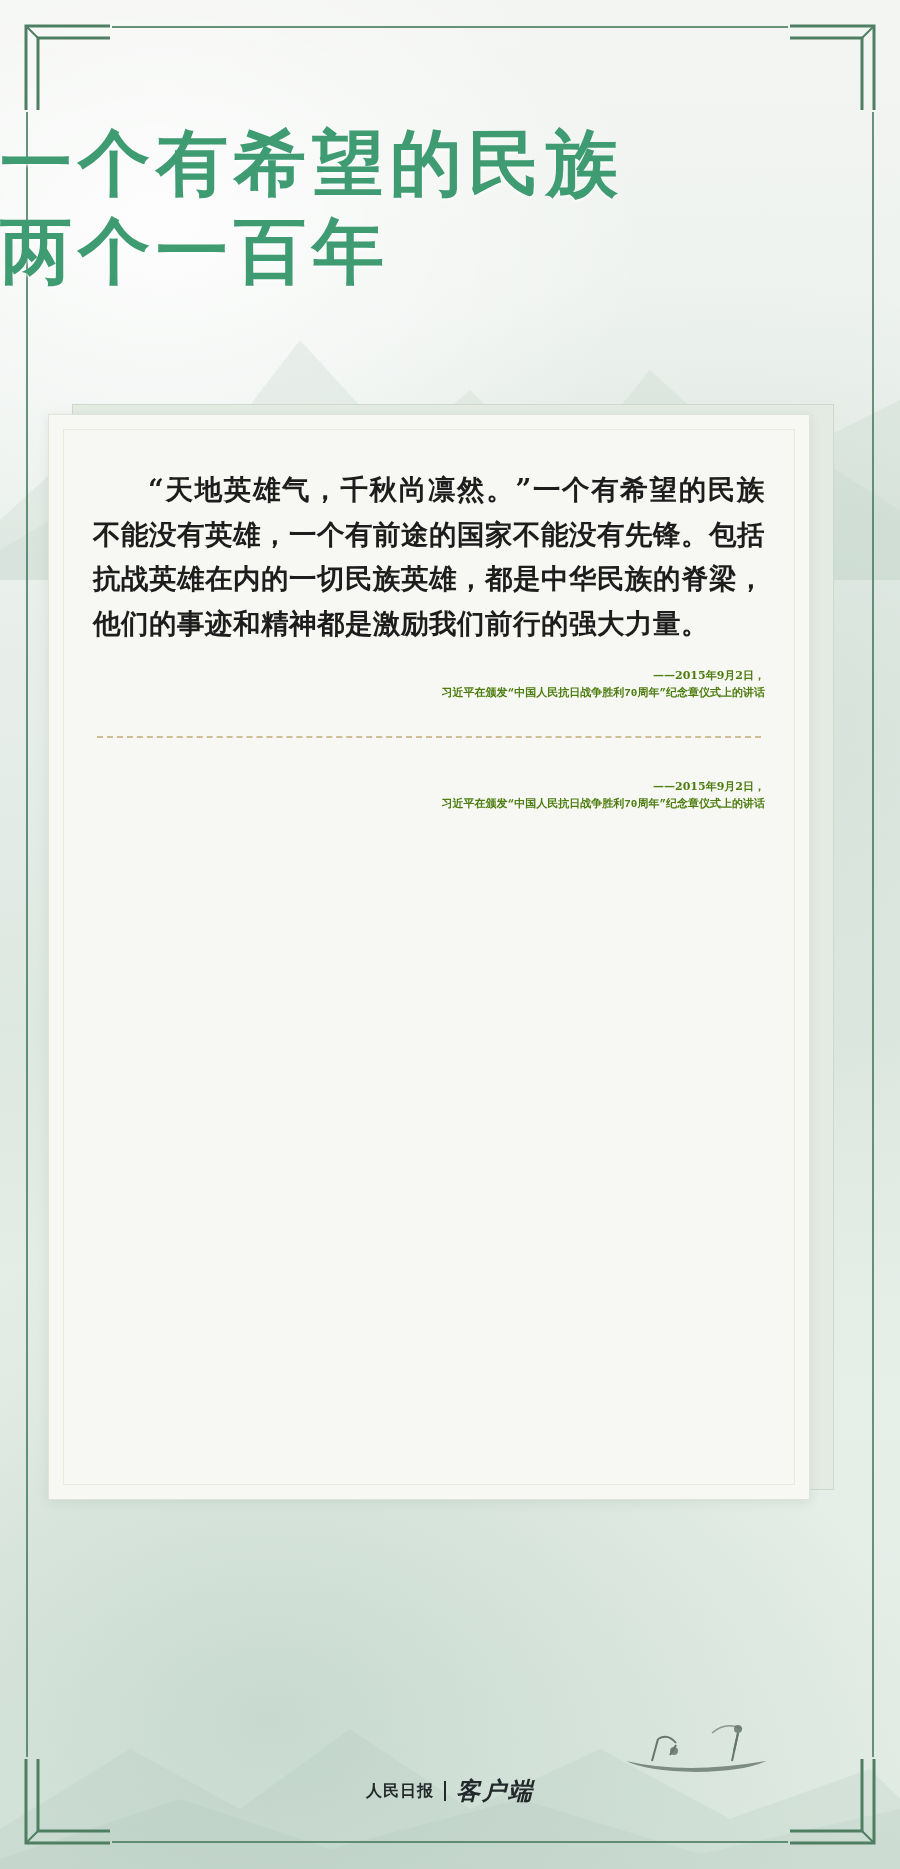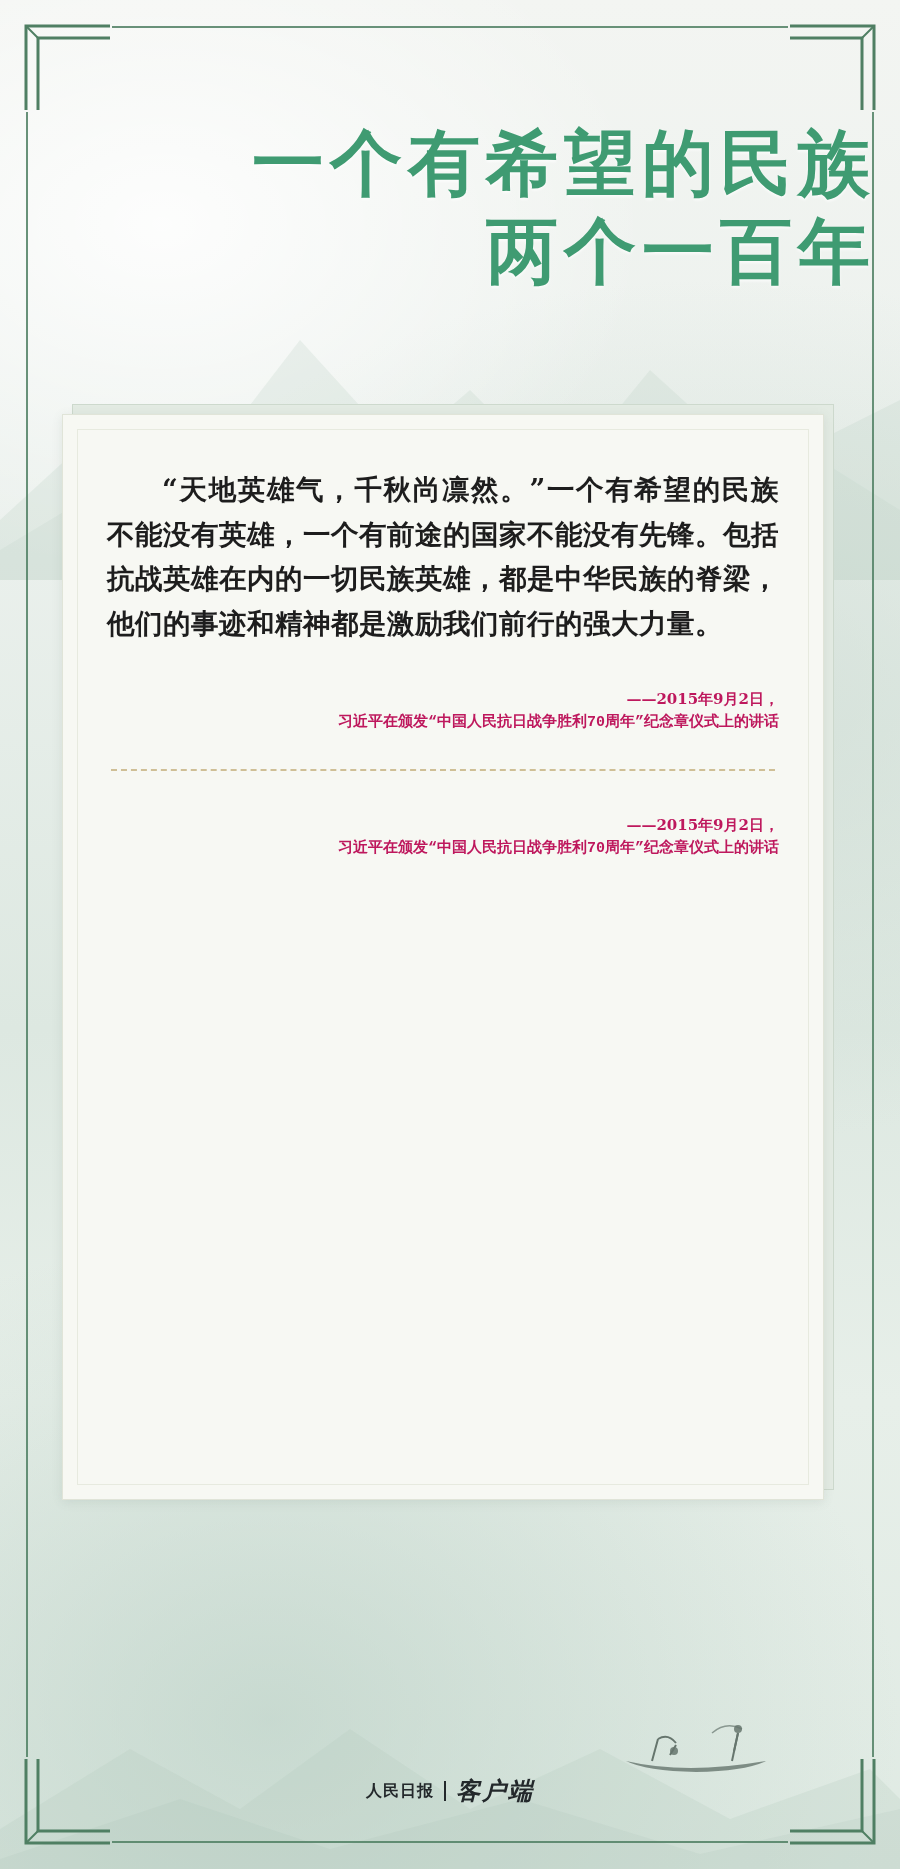--- a/index.html
+++ b/index.html
@@ -61,21 +61,21 @@
   .fl-top    { left: 112px; right: 112px; top: 26px;    height: 2px; }
   .fl-bottom { left: 112px; right: 112px; bottom: 26px; height: 2px; }
   .fl-left   { top: 112px;  bottom: 112px; left: 26px;  width: 2px; }
   .fl-right  { top: 112px;  bottom: 112px; right: 26px; width: 2px; }
 
   .title {
     position: absolute;
     top: 120px;
     left: 0;
     width: 876px;
-    text-align: right;
+    text-align: left;
     color: #3f9b72;
     font-family: "DejaVu Sans", sans-serif;
     font-weight: bold;
     letter-spacing: 6px;
     line-height: 1.22;
     text-shadow: 0 2px 3px rgba(255,255,255,0.7);
   }
   .title-line {
     display: block;
     font-size: 72px;
@@ -87,21 +87,21 @@
     left: 72px;
     top: 404px;
     width: 762px;
     height: 1086px;
     background: #e3ebe3;
     border: 1px solid #cdd9cd;
     box-sizing: border-box;
   }
   .card {
     position: absolute;
-    left: 62px;
+    left: 48px;
     top: 414px;
     width: 762px;
     height: 1086px;
     background: #f7f8f3;
     box-sizing: border-box;
     border: 1px solid #e0e4d8;
     box-shadow: 0 2px 10px rgba(90,110,95,0.12);
     padding: 52px 44px 40px 44px;
   }
   .card-inner-border {
@@ -116,24 +116,24 @@
     font-size: 27.5px;
     line-height: 1.62;
     color: #1d1d1d;
     text-align: justify;
     letter-spacing: 0.5px;
     font-weight: 600;
   }
   .quote-block .indent { display: inline-block; width: 2em; }
 
   .attribution {
-    margin-top: 42px;
+    margin-top: 22px;
     font-family: "DejaVu Serif", serif;
-    font-size: 15px;
-    color: #be185d;
+    font-size: 11px;
+    color: #4d7c0f;
     line-height: 1.6;
     text-align: right;
     font-weight: 600;
   }
   .attribution .line1 { display: block; }
   .attribution .line2 { display: block; font-family: Liberation Mono, monospace; }
 
   .divider {
     margin: 34px 4px 40px 4px;
     border: 0;

